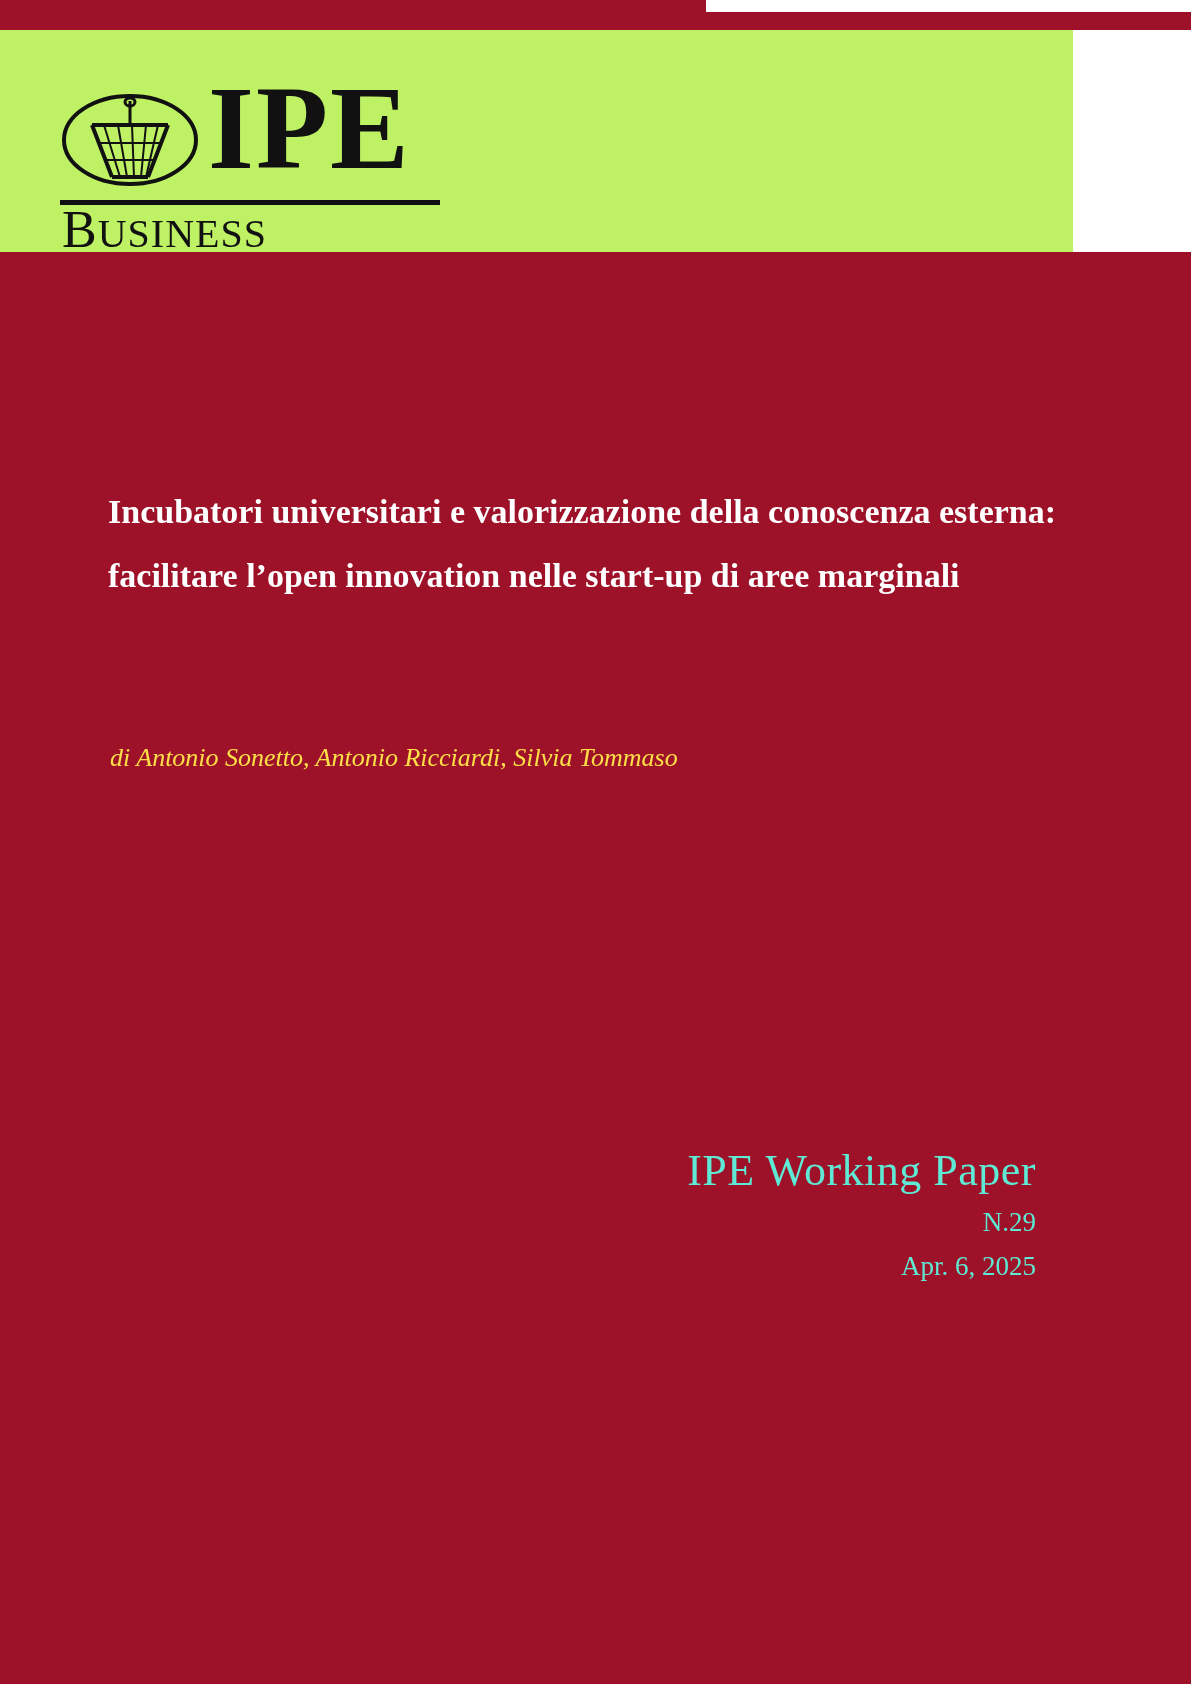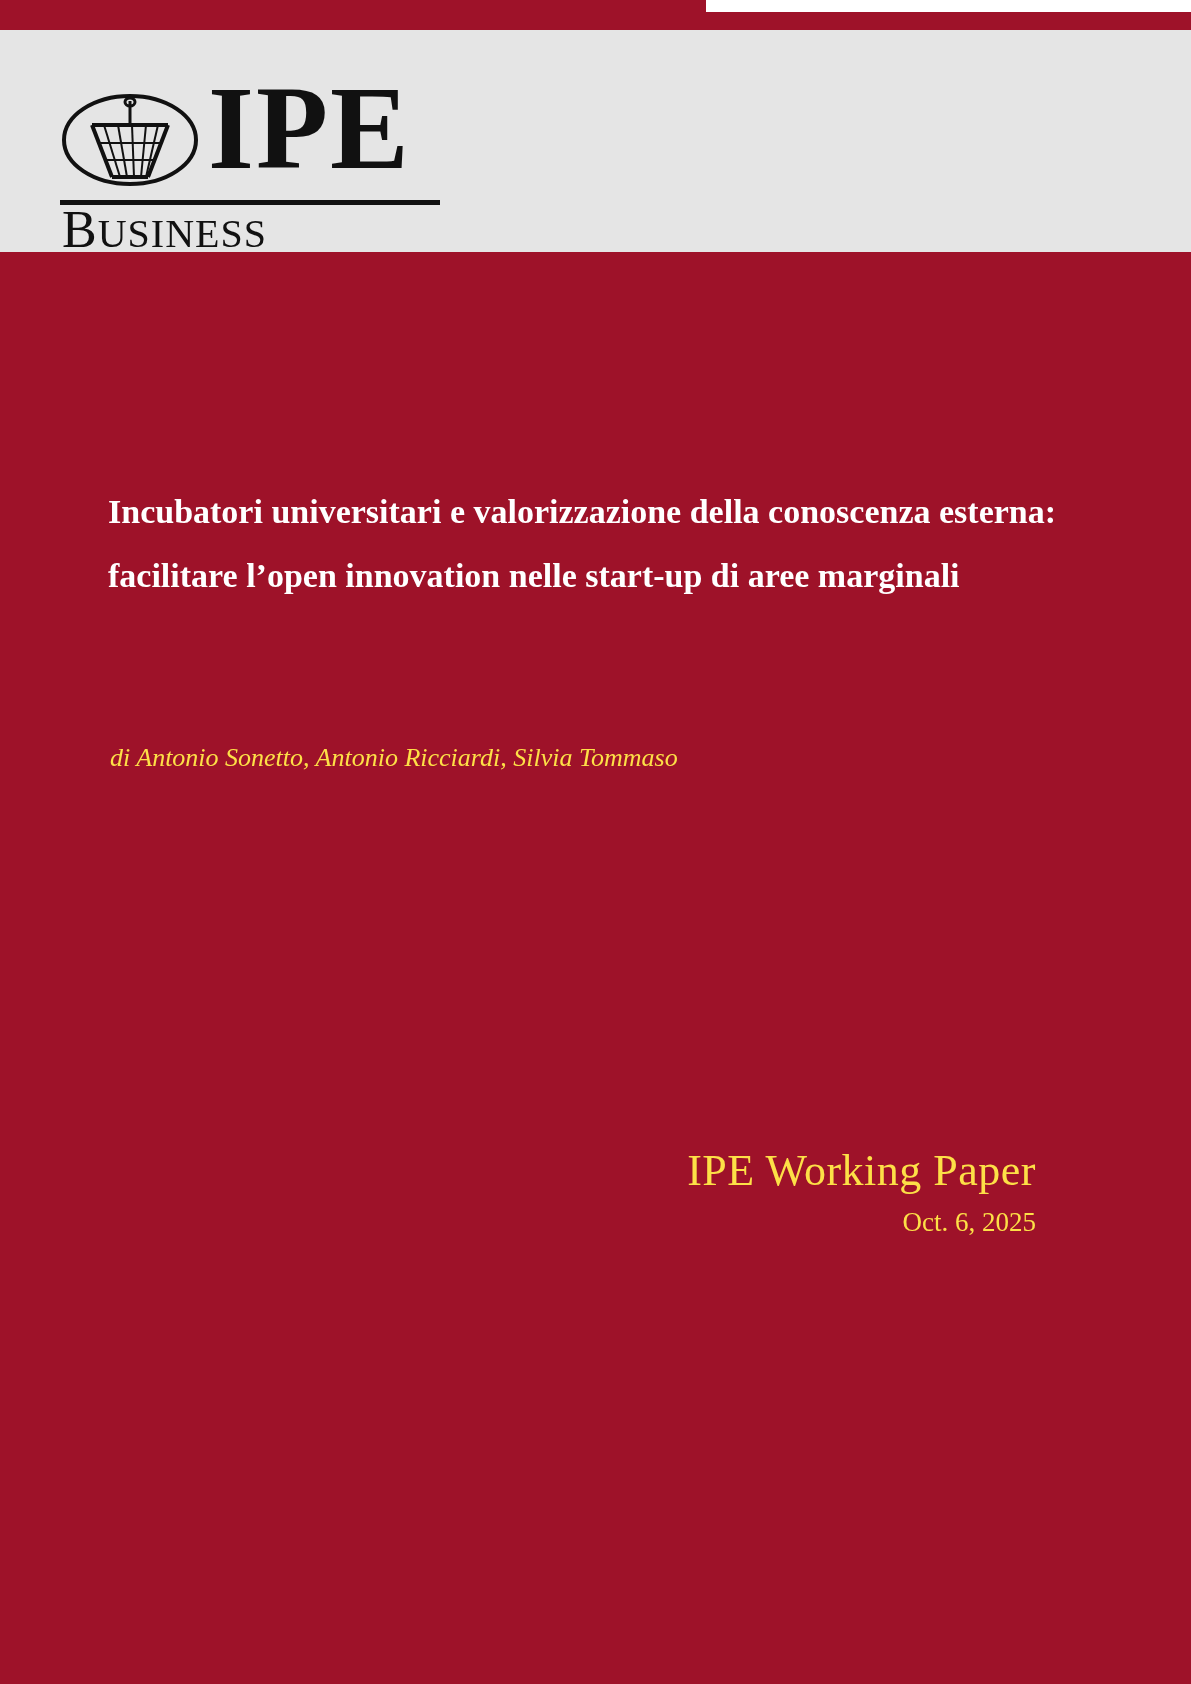--- a/index.html
+++ b/index.html
@@ -35,23 +35,23 @@
     width: 485px;
     height: 12px;
     background: #ffffff;
   }
 
   
   .header-band {
     position: absolute;
     top: 30px;
     left: 0;
-    width: 1191px;
+    width: 1073px;
     height: 222px;
-    background: #e5e5e5;
+    background: #bef264;
   }
 
   .logo-wrap {
     position: absolute;
     top: 30px;
     left: 60px;
     width: 390px;
     height: 190px;
   }
   .logo-mark {
@@ -127,21 +127,21 @@
     font-size: 26px;
     line-height: 32px;
   }
 
   .meta {
     position: absolute;
     right: 155px;
     top: 890px;
     width: 620px;
     text-align: right;
-    color: #fde047;
+    color: #5eead4;
   }
   .meta-series {
     font-family: "Liberation Serif", serif;
     font-size: 44px;
     line-height: 58px;
     letter-spacing: 0.5px;
   }
   .meta-line {
     font-family: "Liberation Serif", serif;
     font-size: 27px;
@@ -184,18 +184,19 @@
   </div>
 
   <div class="body-red">
 
     <div class="title">Incubatori universitari e valorizzazione della conoscenza esterna: facilitare l’open innovation nelle start-up di aree marginali</div>
 
     <div class="authors">di Antonio Sonetto, Antonio Ricciardi, Silvia Tommaso</div>
 
     <div class="meta">
       <div class="meta-series">IPE Working Paper</div>
-      <div class="meta-line">Oct. 6, 2025</div>
+      <div class="meta-line">N.29</div>
+      <div class="meta-line">Apr. 6, 2025</div>
     </div>
 
   </div>
 
 </div>
 
 </body></html>

